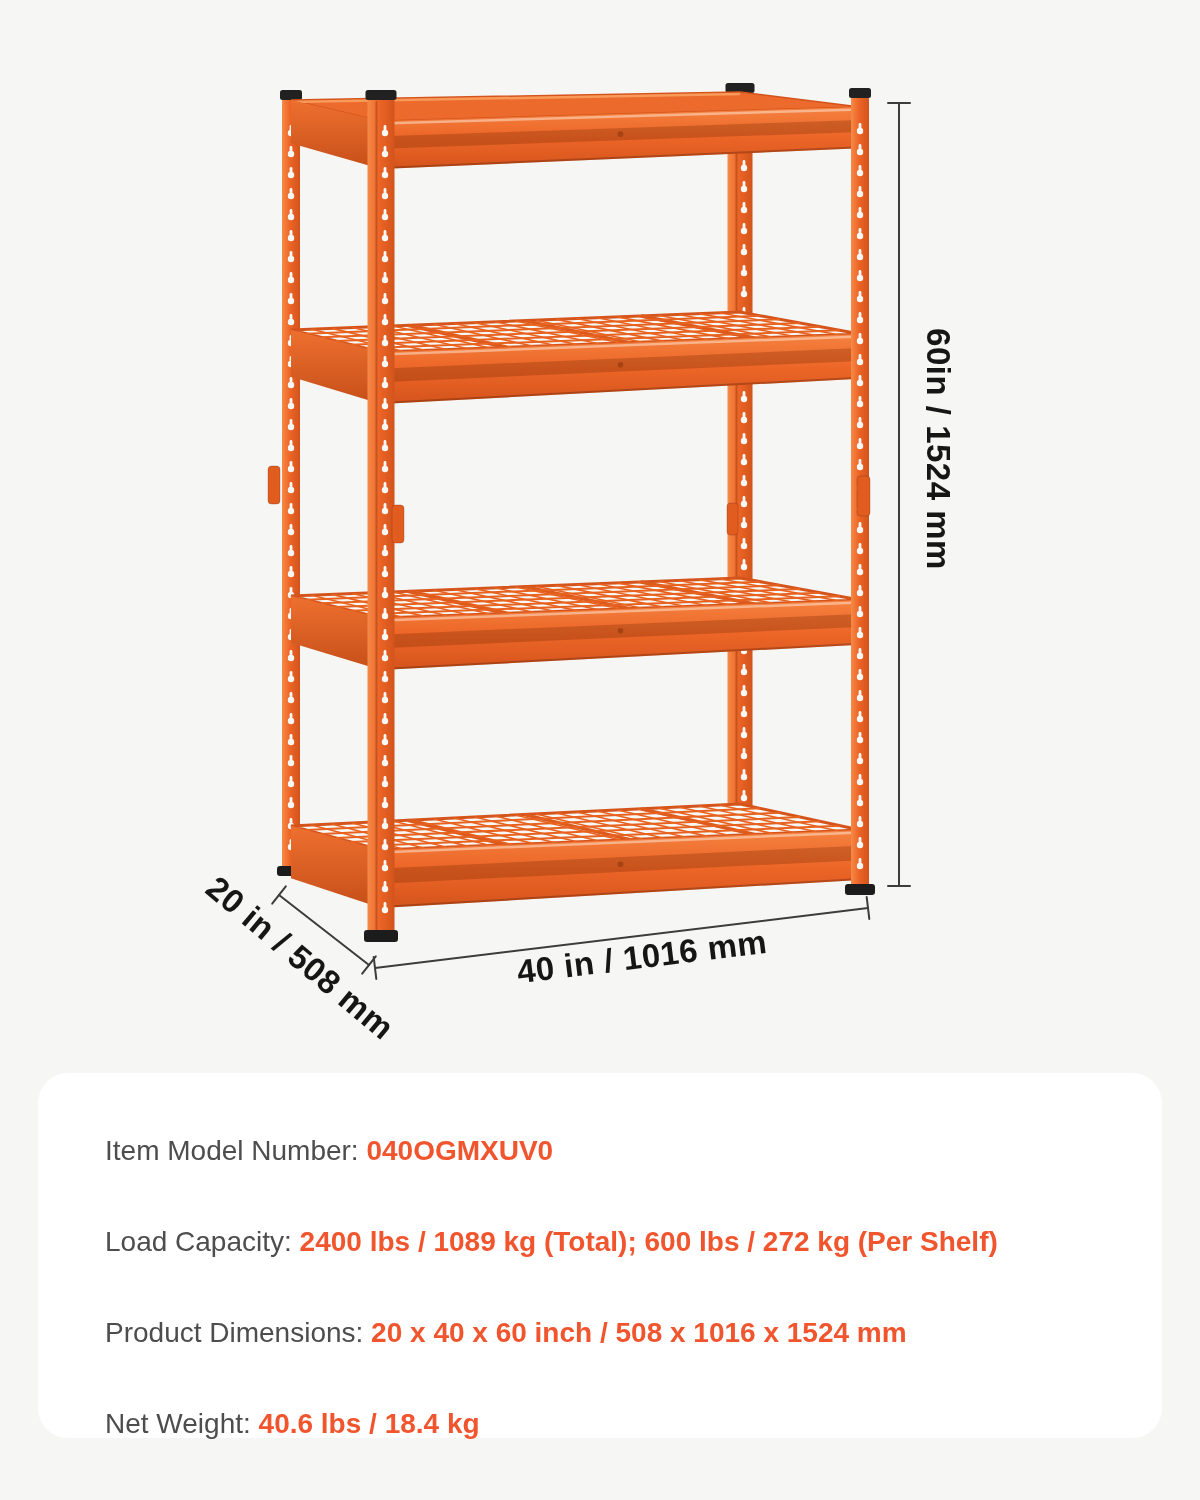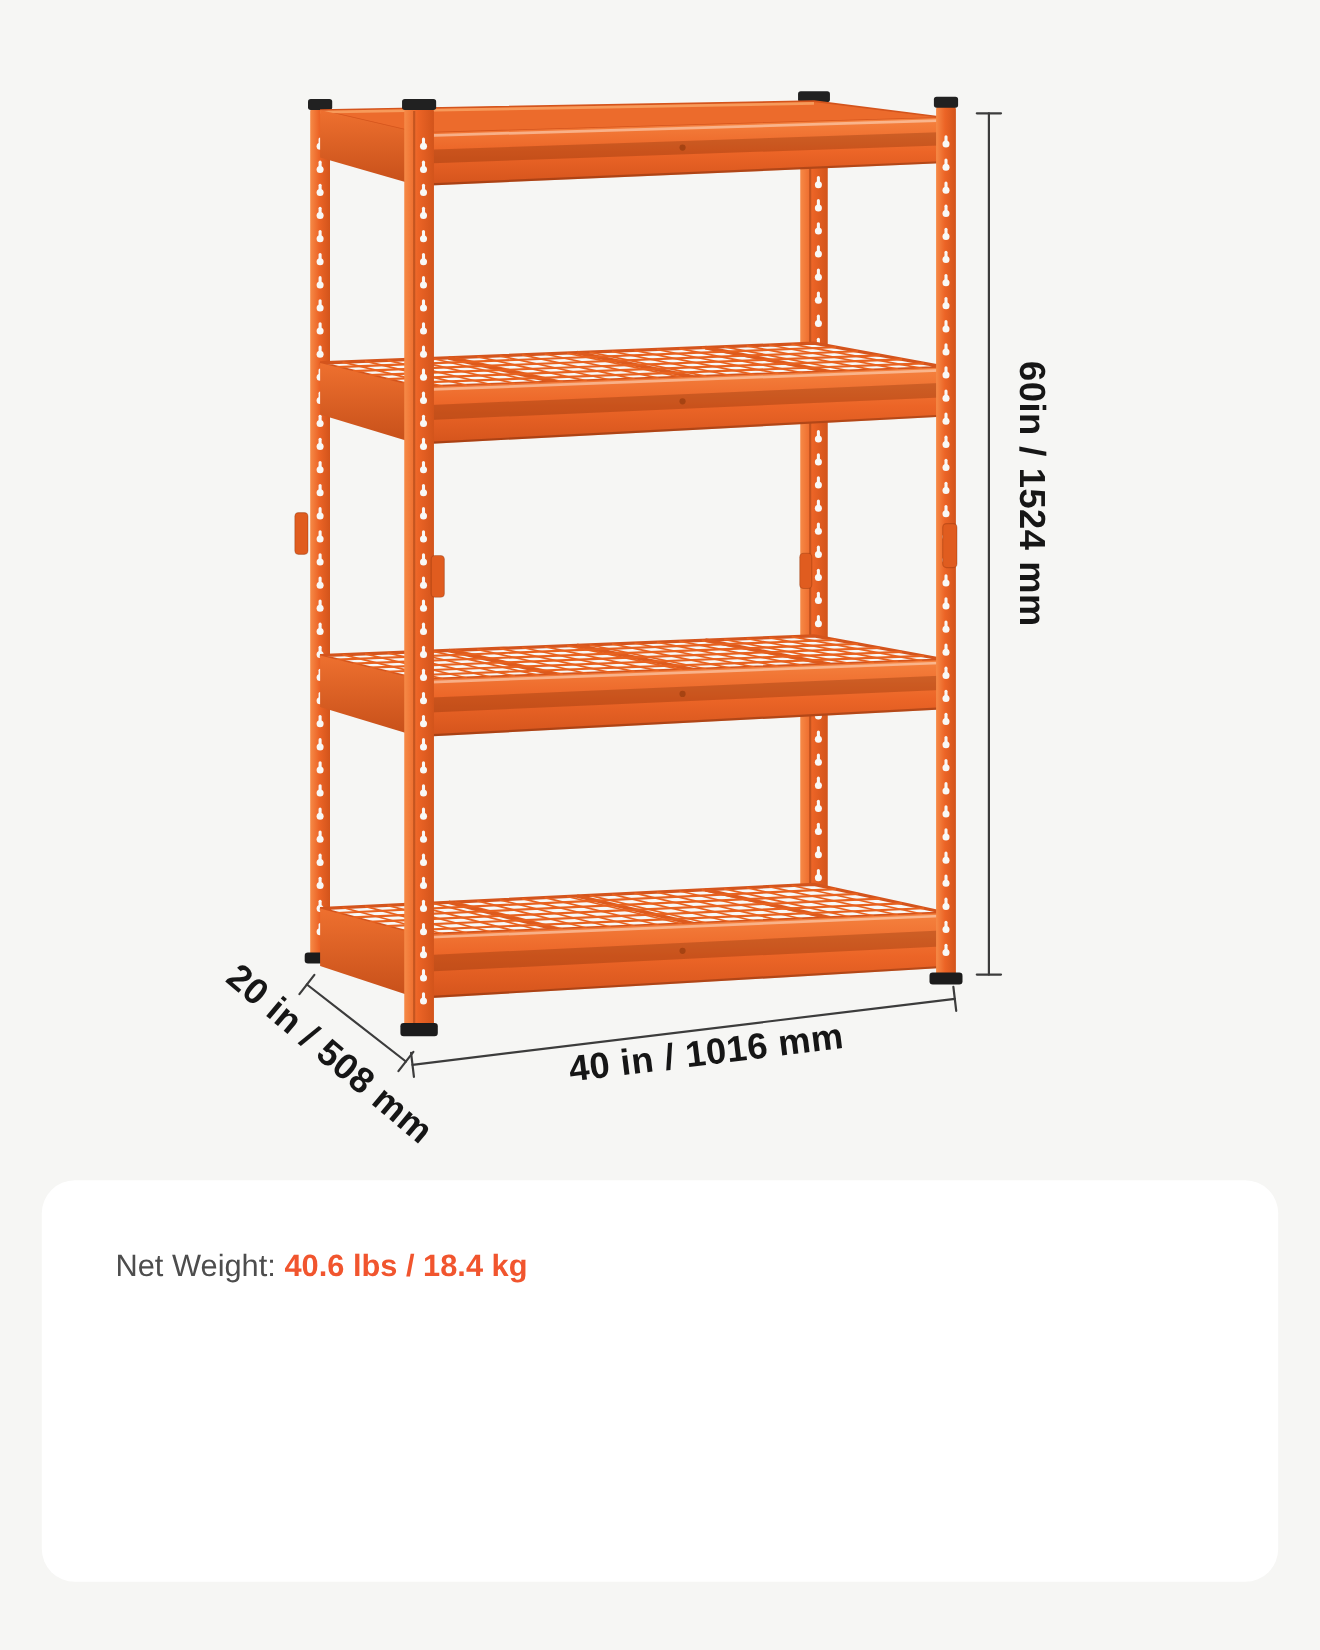--- a/index.html
+++ b/index.html
@@ -513,16 +513,19 @@
         <line x1="375.8" y1="956.3" x2="362.2" y2="973.7"></line>
       </g>
     </svg>
 
     <div class="dim-label" id="height-label">60in / 1524 mm</div>
     <div class="dim-label" id="width-label">40 in / 1016 mm</div>
     <div class="dim-label" id="depth-label">20 in / 508 mm</div>
   </div>
 
   <section class="spec-panel">
+    <p class="spec-row"><span class="spec-label">Item Model Number: </span><span class="spec-value">040OGMXUV0</span></p>
+    <p class="spec-row"><span class="spec-label">Load Capacity: </span><span class="spec-value">2400 lbs / 1089 kg (Total); 600 lbs / 272 kg (Per Shelf)</span></p>
+    <p class="spec-row"><span class="spec-label">Product Dimensions: </span><span class="spec-value">20 x 40 x 60 inch / 508 x 1016 x 1524 mm</span></p>
     <p class="spec-row"><span class="spec-label">Net Weight: </span><span class="spec-value">40.6 lbs / 18.4 kg</span></p>
   </section>
 
 </div>
 
 </body></html>

